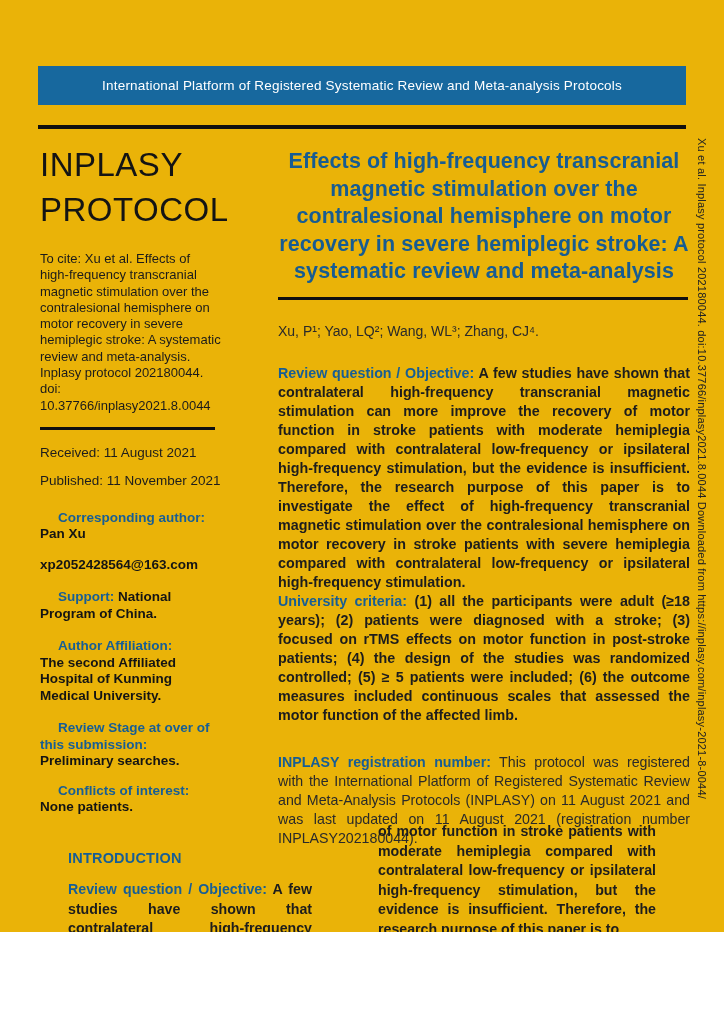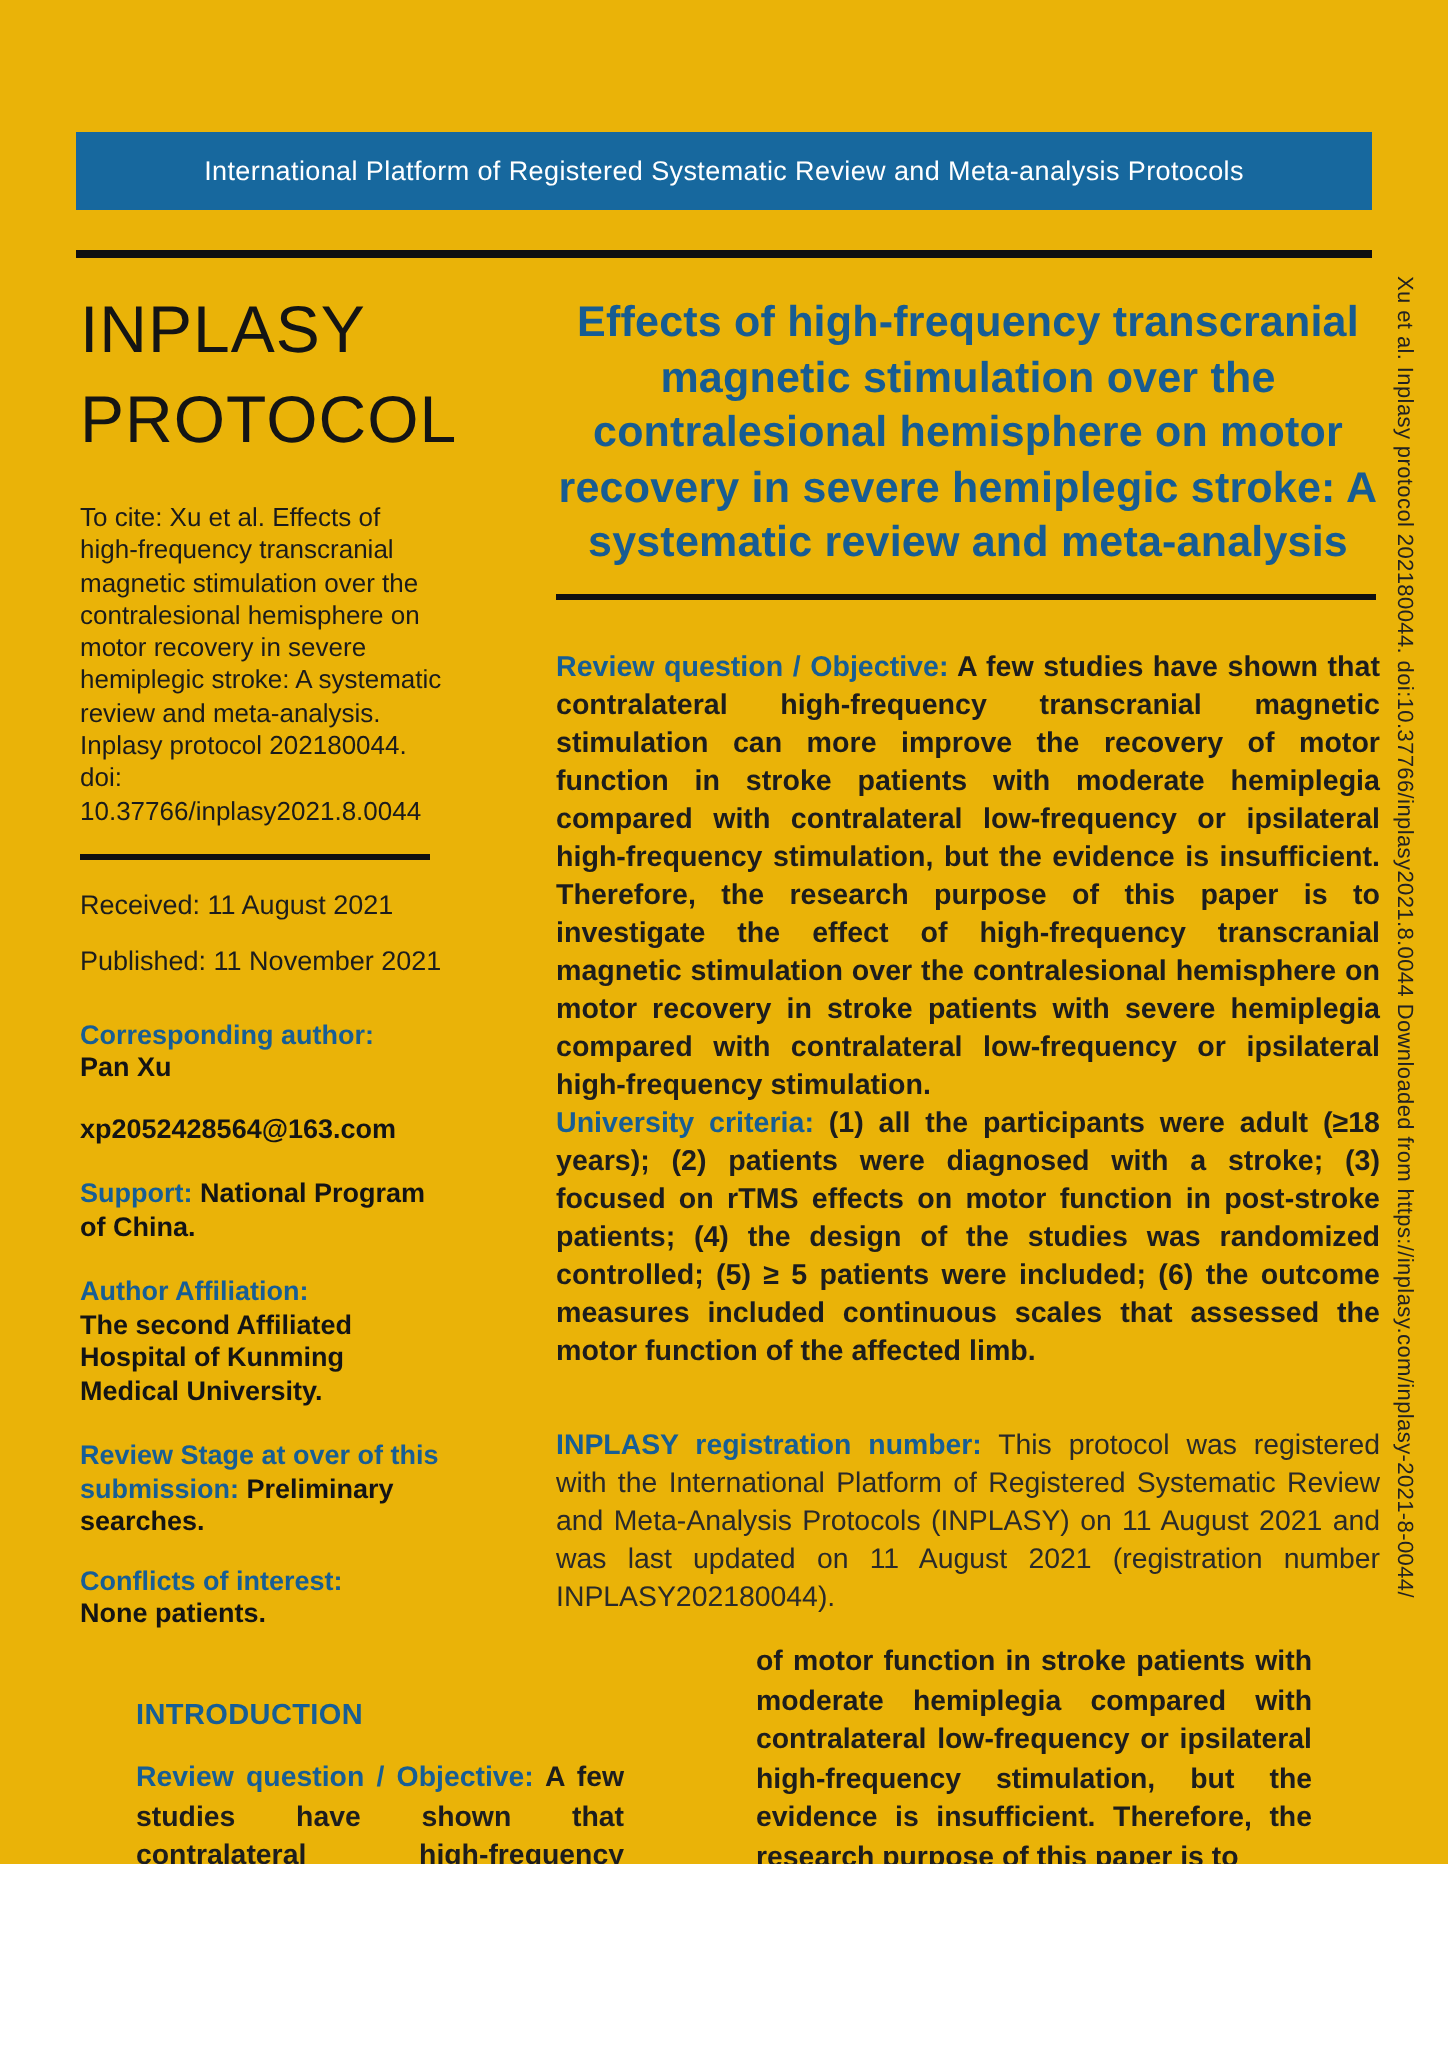--- a/index.html
+++ b/index.html
@@ -19,21 +19,21 @@
     position:absolute; left:38px; top:125px; width:648px; height:2px;
     border-top:1.5px solid #101010; border-bottom:3px solid #101010;
   }
   
   .sidebar { position:absolute; left:40px; top:142px; width:182px; }
   .wordmark { font-size:33px; line-height:45px; color:#141414; letter-spacing:0.5px; font-weight:400; }
   .cite { margin-top:19px; font-size:13px; line-height:16.3px; color:#1b1b1b; }
   .side-rule { margin-top:13px; width:175px; height:3px; background:#101010; }
   .date-line { margin-top:15px; font-size:13.5px; color:#1d1d1d; }
   .sb-block { margin-top:16px; font-size:13.5px; line-height:16.5px; font-weight:bold; color:#141414; }
-  .sb-blue { color:#175E95; }
+  .sb-blue { color:#175E95;margin-left:18px; }
   
   .main { position:absolute; left:278px; top:148px; width:412px; }
   .title { font-size:21.5px; line-height:27.5px; font-weight:bold; color:#175C92; letter-spacing:0.1px;text-align:center; }
   .title-rule { margin-top:11px; width:410px; height:3px; background:#101010; }
   .authors { margin-top:23px; font-size:14px; color:#2a2a2a; }
   .body-par {
     margin-top:0; font-size:14.3px; line-height:19px; font-weight:bold;
     text-align:justify; color:#1d1d1d;
   }
   .par-gap { margin-top:25px; }
@@ -113,20 +113,21 @@
 
     <div class="sb-block" style="margin-top:13px;">
       <span class="sb-blue">Conflicts of interest:</span><br>
       <span>None patients.</span>
     </div>
   </div>
 
   <div class="main">
     <div class="title">Effects of high-frequency transcranial magnetic stimulation over the contralesional hemisphere on motor recovery in severe hemiplegic stroke: A systematic review and meta-analysis</div>
     <div class="title-rule"></div>
+    <div class="authors">Xu, P¹; Yao, LQ²; Wang, WL³; Zhang, CJ⁴.</div>
 
     <div class="body-par par-gap">
       <span class="lbl">Review question / Objective:</span>
       <span>A few studies have shown that contralateral high-frequency transcranial magnetic stimulation can more improve the recovery of motor function in stroke patients with moderate hemiplegia compared with contralateral low-frequency or ipsilateral high-frequency stimulation, but the evidence is insufficient. Therefore, the research purpose of this paper is to investigate the effect of high-frequency transcranial magnetic stimulation over the contralesional hemisphere on motor recovery in stroke patients with severe hemiplegia compared with contralateral low-frequency or ipsilateral high-frequency stimulation.</span>
     </div>
 
     <div class="body-par">
       <span class="lbl">University criteria:</span>
       <span>(1) all the participants were adult (≥18 years); (2) patients were diagnosed with a stroke; (3) focused on rTMS effects on motor function in post-stroke patients; (4) the design of the studies was randomized controlled; (5) ≥ 5 patients were included; (6) the outcome measures included continuous scales that assessed the motor function of the affected limb.</span>
     </div>

